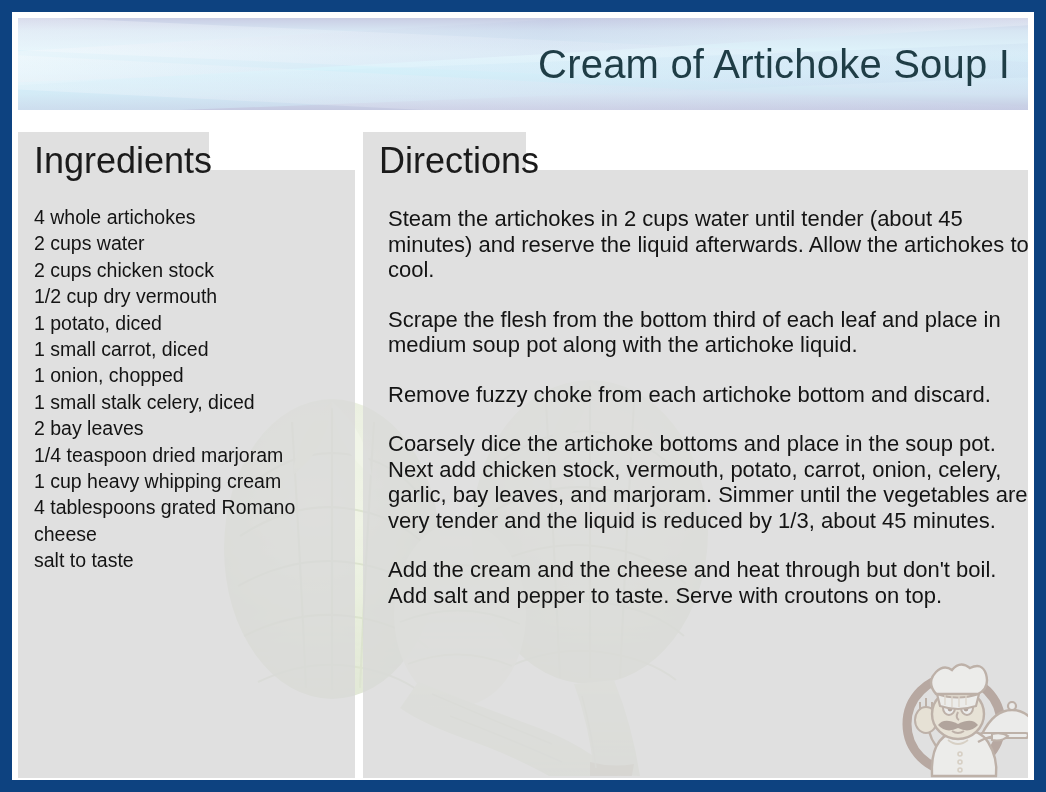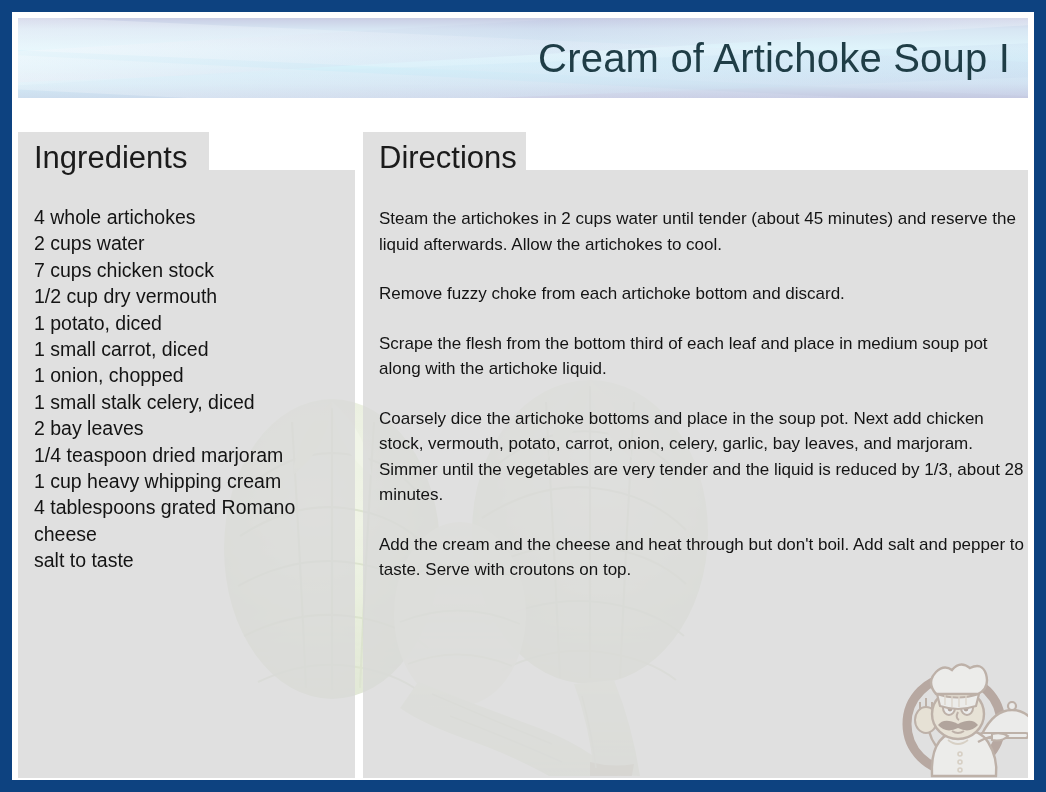--- a/index.html
+++ b/index.html
@@ -33,21 +33,21 @@
     height: 768px;
     background: #ffffff;
     overflow: hidden;
   }
 
   
   .banner {
     position: absolute;
     left: 6px;  top: 6px;
     width: 1010px;
-    height: 80px;
+    height: 92px;
     overflow: hidden;
     background:
       linear-gradient(to bottom,
         #c9cde4 0%,
         #d7e6f3 14%,
         #dff4fb 38%,
         #d6f1fa 60%,
         #d2e4f2 82%,
         #c5c9e1 100%);
   }
@@ -100,21 +100,21 @@
     position: absolute;
     top: 120px;
     height: 38px;
     background: rgba(216,216,216,0.80);
   }
   .tab-ingredients { left: 6px;  width: 191px; }
   .tab-directions  { left: 351px; width: 163px; }
 
   .section-title {
     position: absolute;
-    font-size: 31px;
+    font-size: 36px;
     font-weight: 400;
     color: #1b1b1b;
     white-space: nowrap;
   }
   .title-ingredients { left: 22px;  top: 128px; }
   .title-directions  { left: 367px; top: 128px; }
 
   
   .ingredients-list {
     position: absolute;
@@ -125,24 +125,24 @@
     font-size: 19.5px;
     line-height: 26.4px;
     color: #141414;
   }
   .ingredients-list li { white-space: nowrap; }
   .ingredients-list li.wrap { white-space: normal; }
 
   
   .directions-body {
     position: absolute;
-    left: 367px;
+    left: 376px;
     top: 194px;
     width: 650px;
-    font-size: 17px;
+    font-size: 22px;
     line-height: 25.5px;
     color: #141414;
   }
   .directions-body p { margin: 0 0 24px 0; }
   .directions-body p:last-child { margin-bottom: 16px; }
 
   
   .chef-logo {
     position: absolute;
     left: 884px;
@@ -240,41 +240,41 @@
         </g>
       </g>
     </svg>
 
     <div class="tab tab-ingredients"></div>
     <div class="col col-ingredients"></div>
     <div class="section-title title-ingredients">Ingredients</div>
     <ul class="ingredients-list">
       <li>4 whole artichokes</li>
       <li>2 cups water</li>
-      <li>7 cups chicken stock</li>
+      <li>2 cups chicken stock</li>
       <li>1/2 cup dry vermouth</li>
       <li>1 potato, diced</li>
       <li>1 small carrot, diced</li>
       <li>1 onion, chopped</li>
       <li>1 small stalk celery, diced</li>
       <li>2 bay leaves</li>
       <li>1/4 teaspoon dried marjoram</li>
       <li>1 cup heavy whipping cream</li>
       <li class="wrap">4 tablespoons grated Romano cheese</li>
       <li>salt to taste</li>
     </ul>
 
     <div class="tab tab-directions"></div>
     <div class="col col-directions"></div>
     <div class="section-title title-directions">Directions</div>
     <div class="directions-body">
       <p>Steam the artichokes in 2 cups water until tender (about 45 minutes) and reserve the liquid afterwards. Allow the artichokes to cool.</p>
+      <p>Scrape the flesh from the bottom third of each leaf and place in medium soup pot along with the artichoke liquid.</p>
       <p>Remove fuzzy choke from each artichoke bottom and discard.</p>
-      <p>Scrape the flesh from the bottom third of each leaf and place in medium soup pot along with the artichoke liquid.</p>
-      <p>Coarsely dice the artichoke bottoms and place in the soup pot. Next add chicken stock, vermouth, potato, carrot, onion, celery, garlic, bay leaves, and marjoram. Simmer until the vegetables are very tender and the liquid is reduced by 1/3, about 28 minutes.</p>
+      <p>Coarsely dice the artichoke bottoms and place in the soup pot. Next add chicken stock, vermouth, potato, carrot, onion, celery, garlic, bay leaves, and marjoram. Simmer until the vegetables are very tender and the liquid is reduced by 1/3, about 45 minutes.</p>
       <p>Add the cream and the cheese and heat through but don't boil. Add salt and pepper to taste. Serve with croutons on top.</p>
     </div>
 
     <svg class="chef-logo" viewBox="0 0 132 128" xmlns="http://www.w3.org/2000/svg">
 
       <circle cx="58" cy="74" r="47" fill="none" stroke="#7a5544" stroke-width="9"></circle>
 
       <g>
         <path d="M86 84 q12 -24 30 -24 q18 0 30 24 z" fill="#fbfbf8" stroke="#8a6a56" stroke-width="2.4"></path>
         <rect x="84" y="83" width="48" height="5" rx="2.5" fill="#fbfbf8" stroke="#8a6a56" stroke-width="2.2"></rect>

